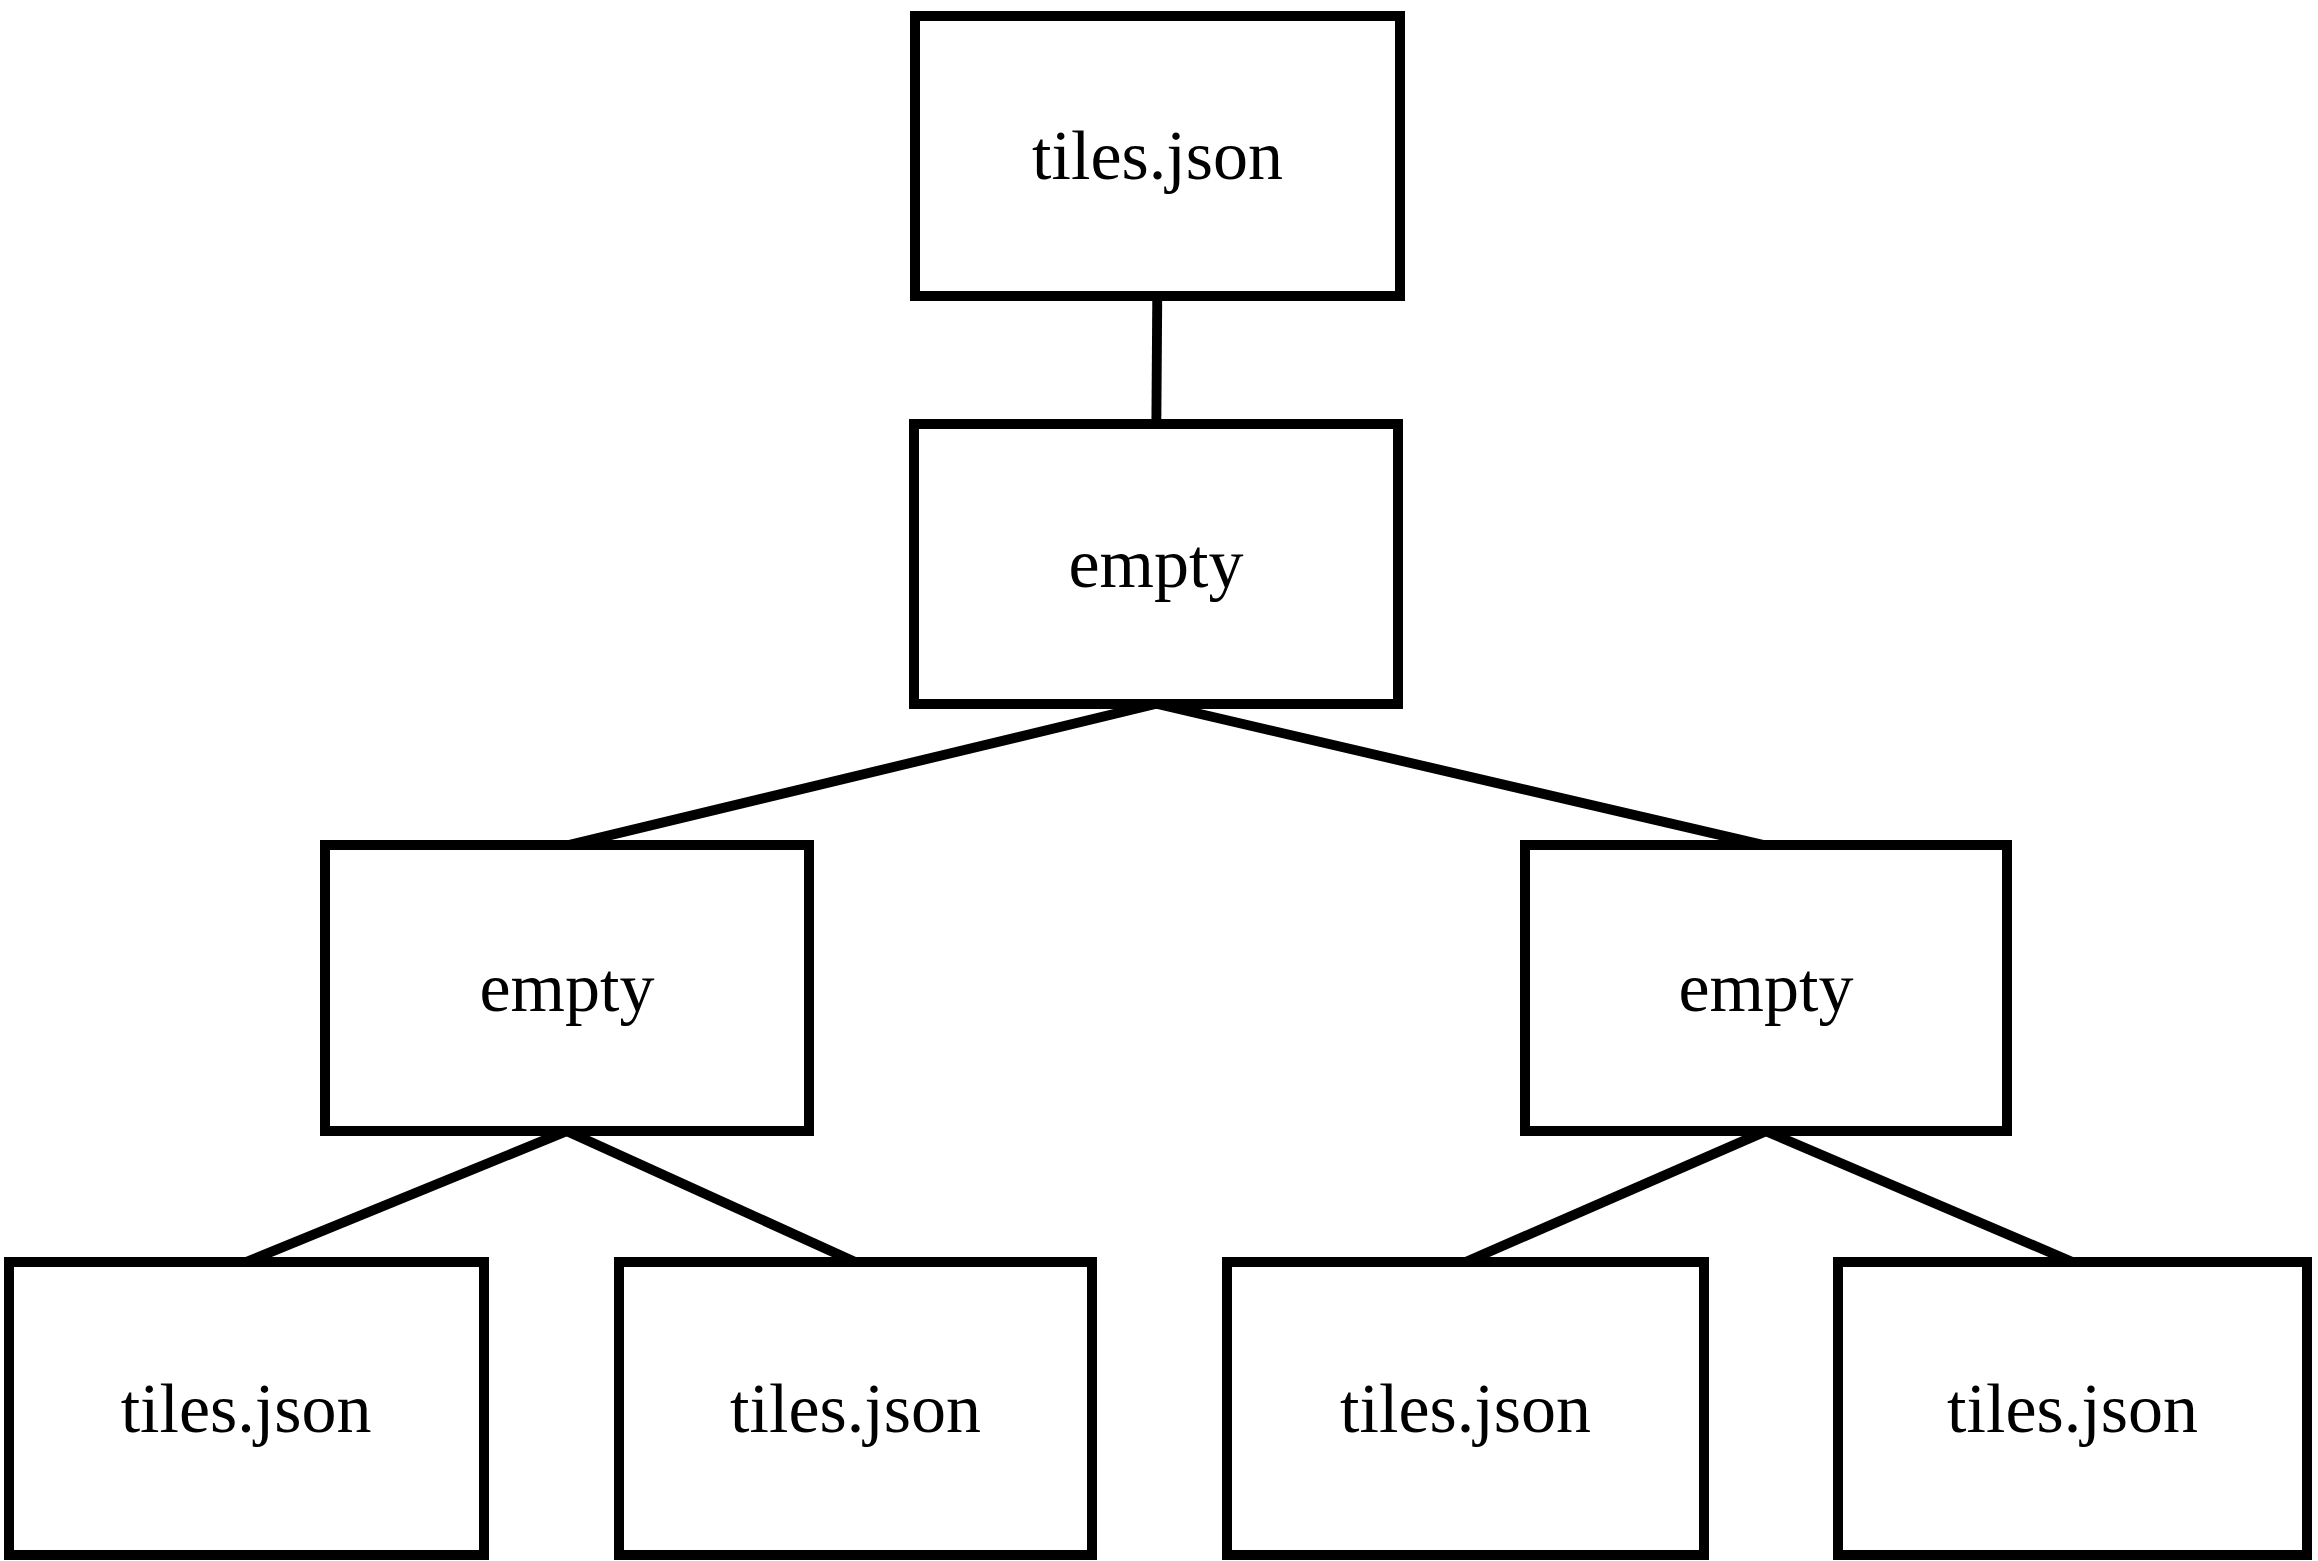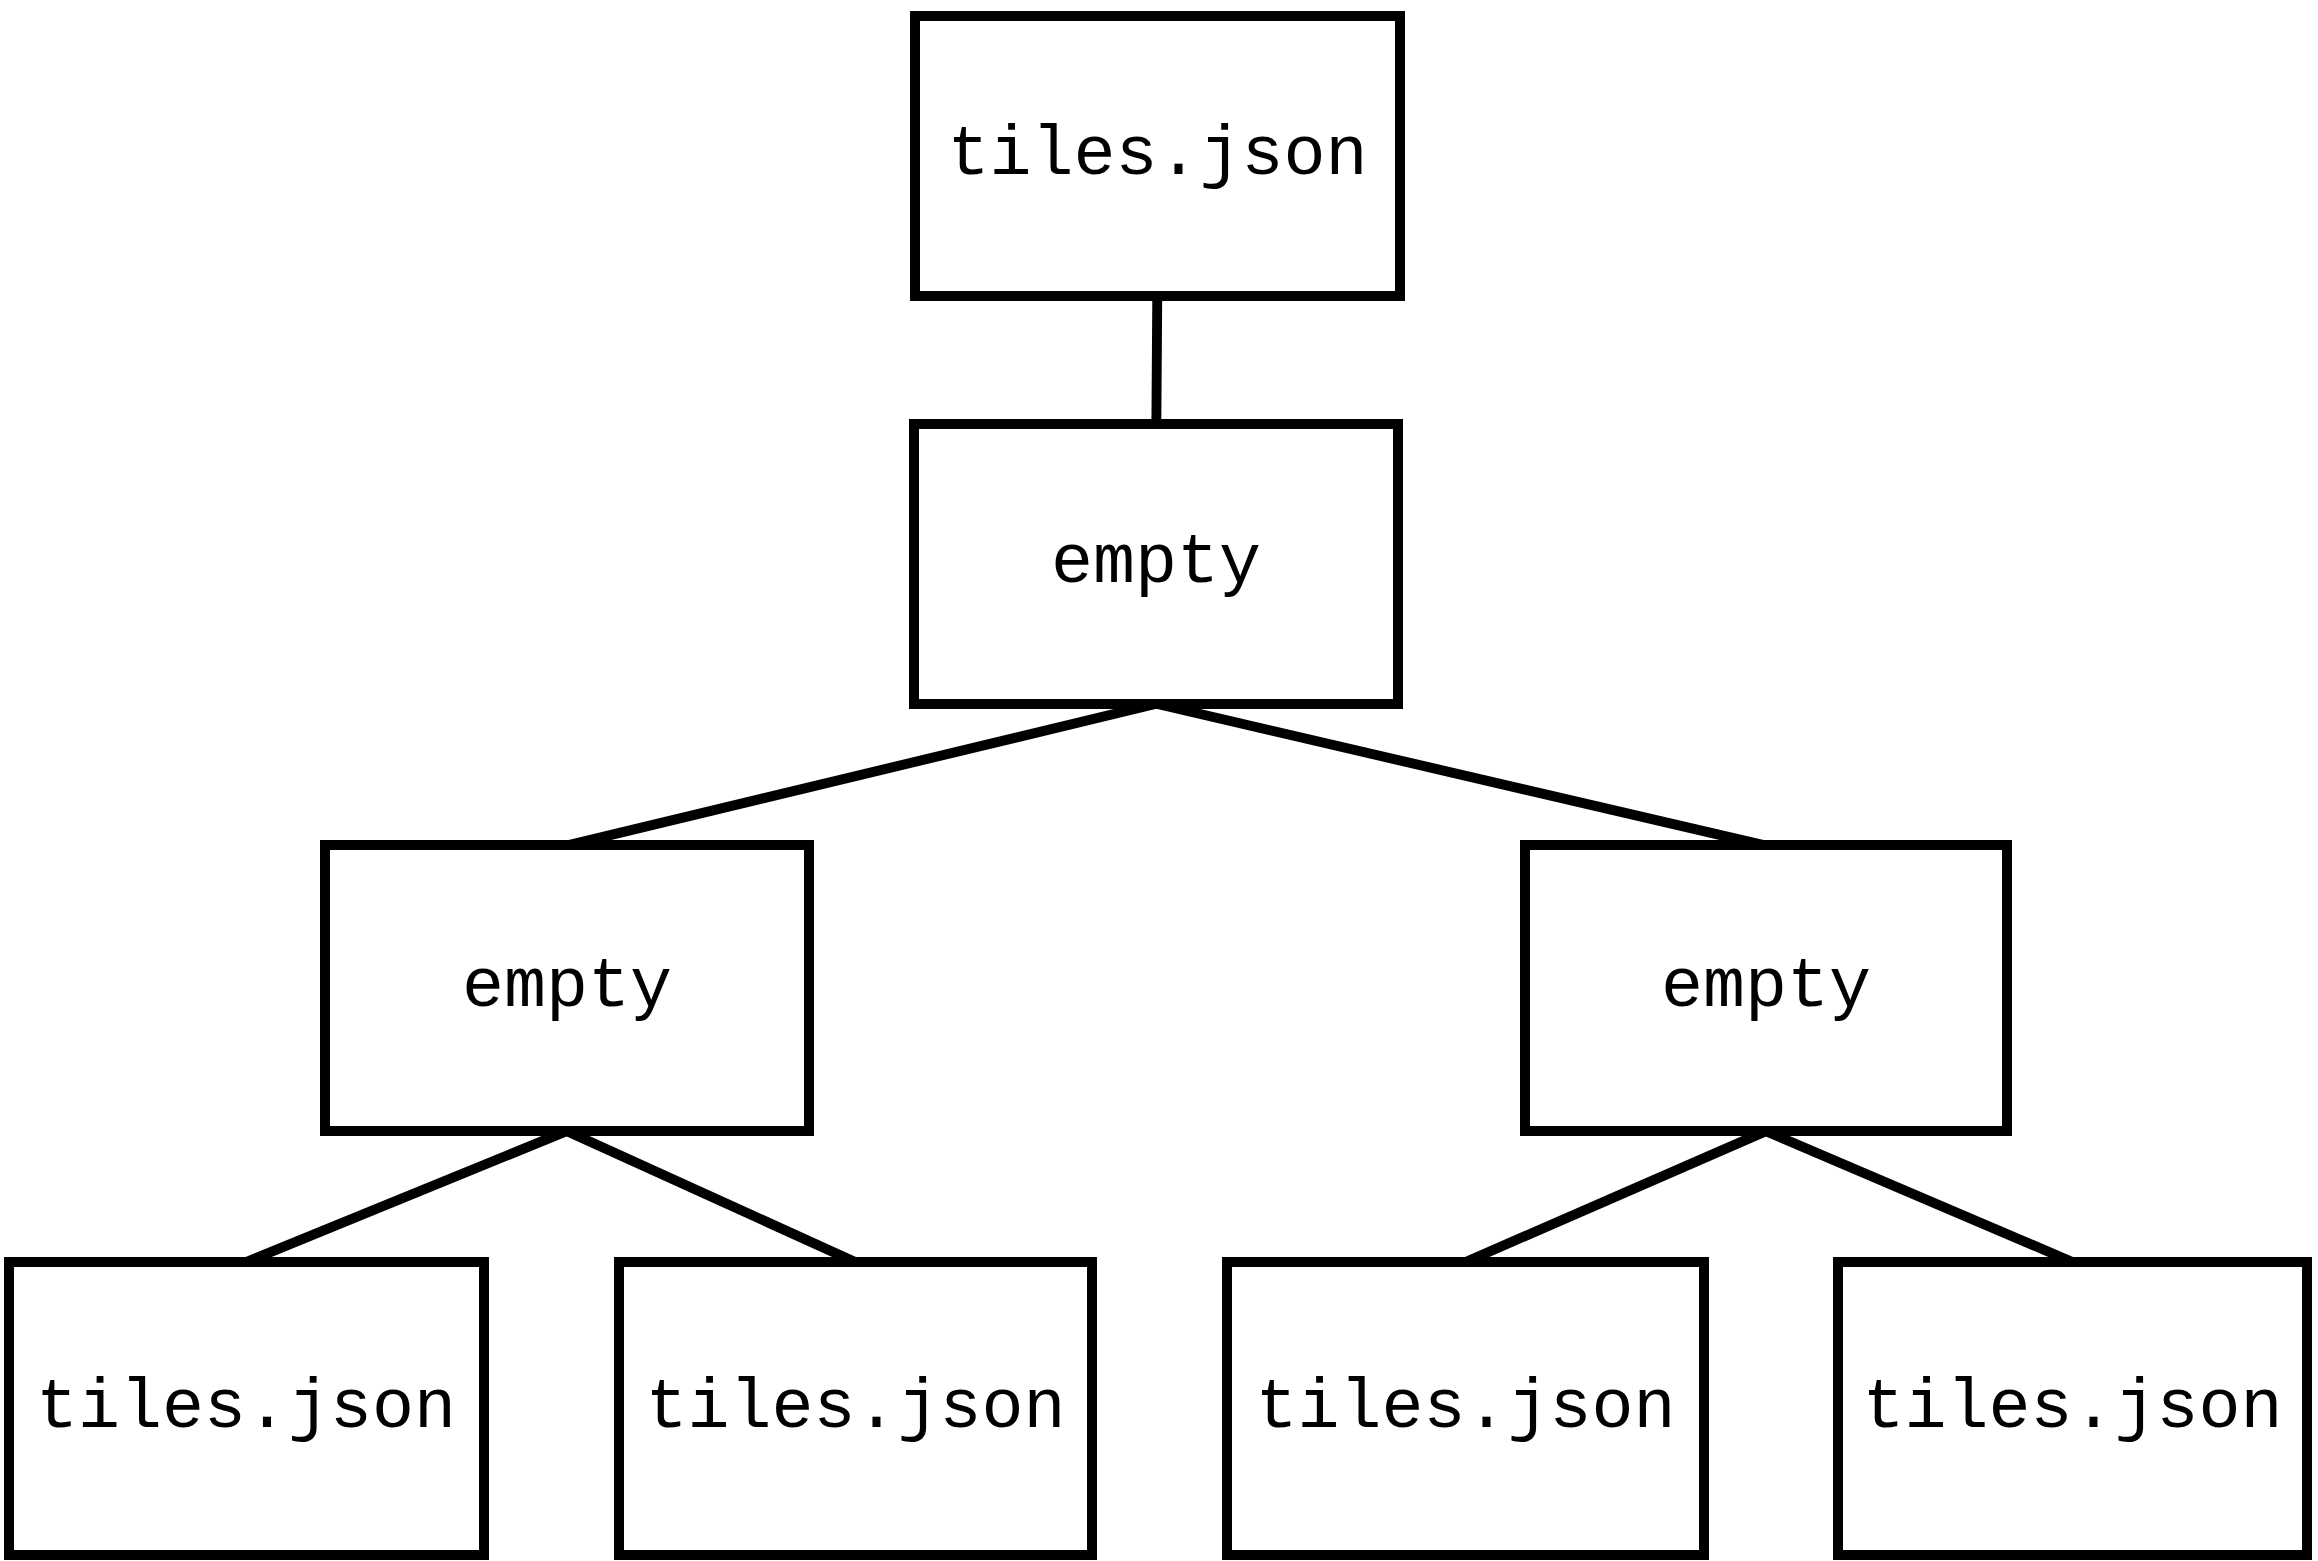--- a/index.html
+++ b/index.html
@@ -6,21 +6,21 @@
     margin: 0;
     padding: 0;
     background: #ffffff;
   }
   #stage {
     position: relative;
     width: 2319px;
     height: 1562px;
     background: #ffffff;
     overflow: hidden;
-    font-family: Liberation Mono, monospace;
+    font-family: Liberation Serif, serif;
   }
   #edges {
     position: absolute;
     left: 0;
     top: 0;
     z-index: 1;
   }
   .node {
     position: absolute;
     box-sizing: border-box;

